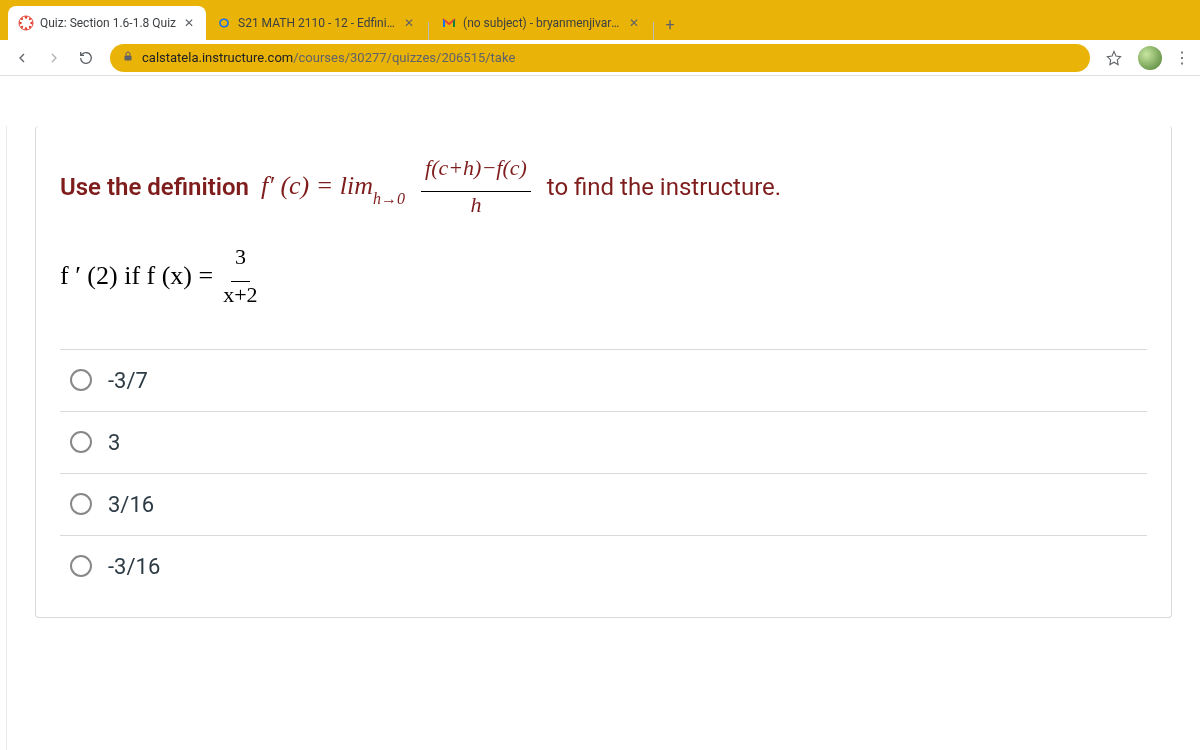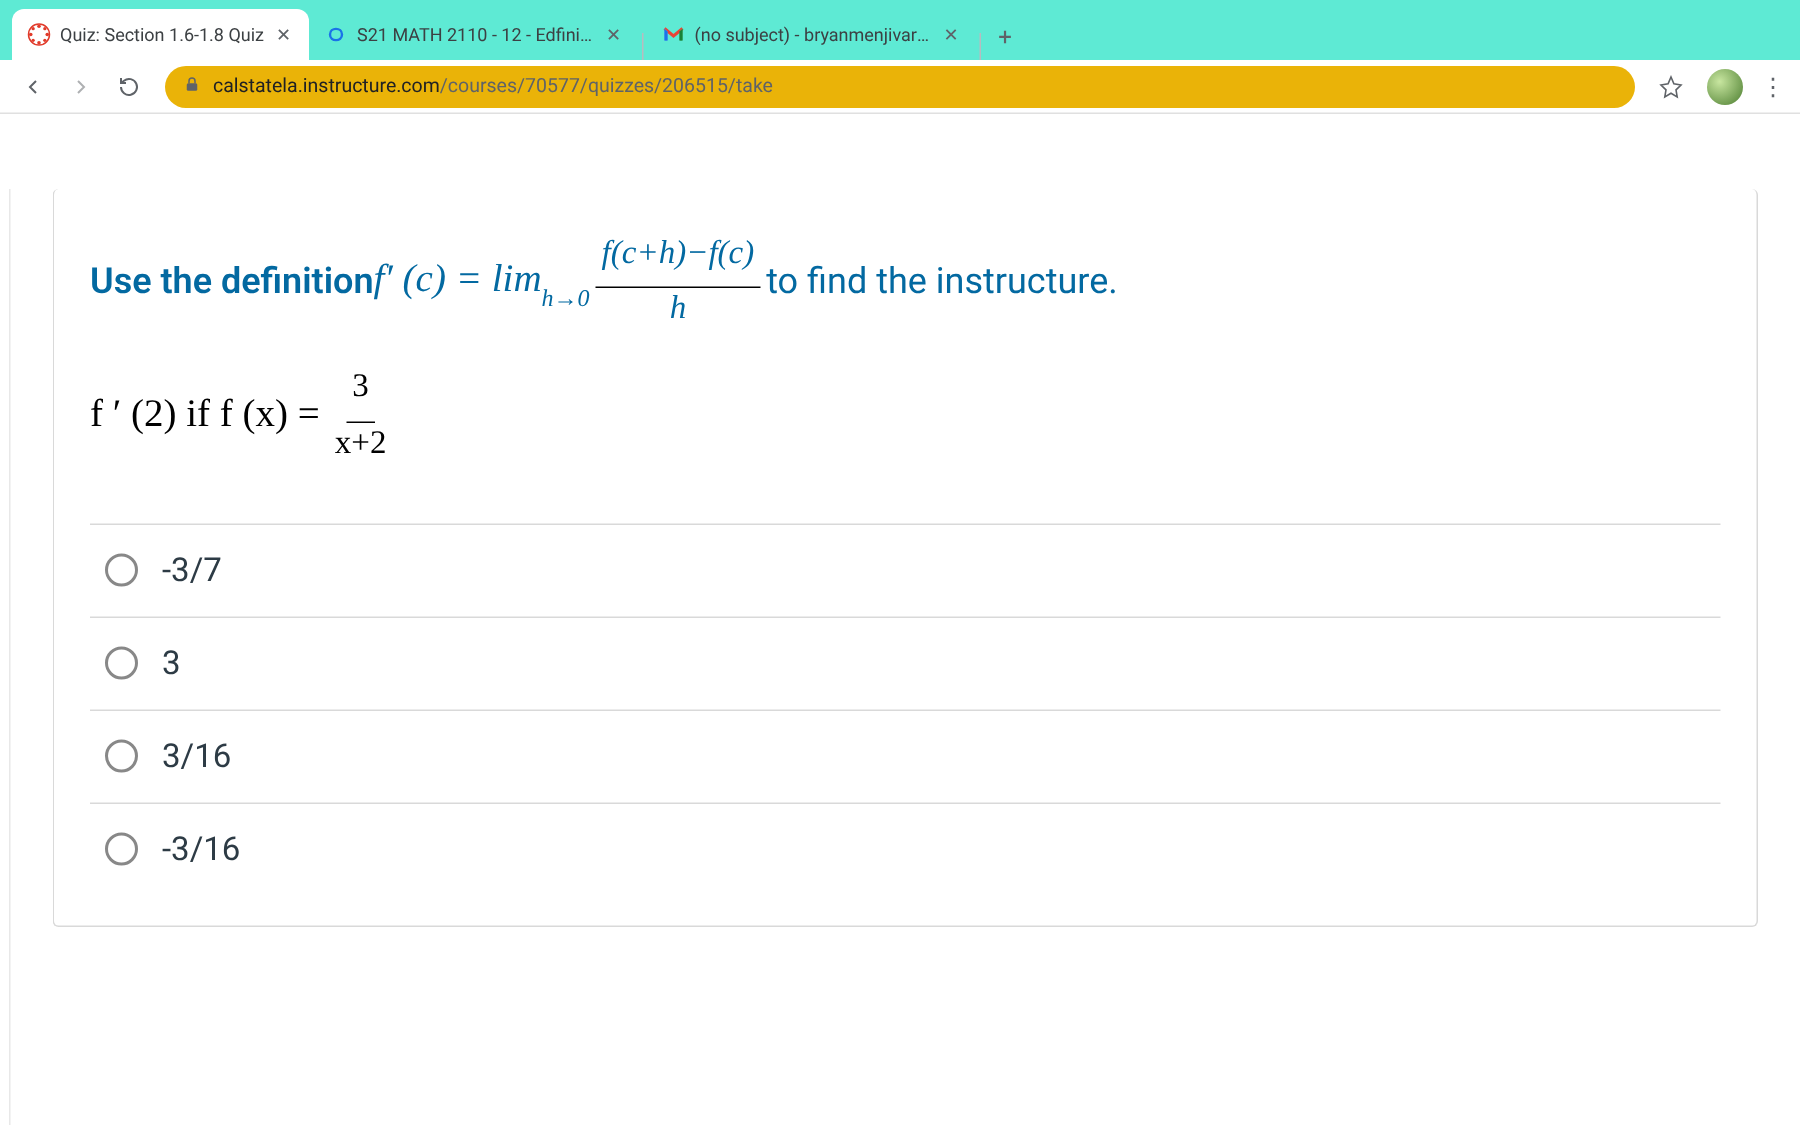--- a/index.html
+++ b/index.html
@@ -1,19 +1,19 @@
 <!DOCTYPE html>
 <html><head>
   <meta charset="utf-8">
   <style>
     * { box-sizing: border-box; margin: 0; padding: 0; }
     body { font-family: -apple-system, BlinkMacSystemFont, "Segoe UI", Roboto, sans-serif; background: #fff; width: 1200px; height: 750px; overflow: hidden; }
     
     
-    .tab-strip { background: #5eead4; height: 40px; display: flex; align-items: flex-end; padding-left: 8px; }
+    .tab-strip { background: #eab308; height: 40px; display: flex; align-items: flex-end; padding-left: 8px; }
     .tab { display: flex; align-items: center; height: 34px; padding: 0 10px; border-radius: 8px 8px 0 0; font-size: 12px; color: #3c4043; gap: 6px; max-width: 220px; }
     .tab.active { background: #fff; }
     .tab.inactive { background: transparent; }
     .tab-sep { width: 1px; height: 18px; background: #b8bbbf; margin: 0 2px; }
     .tab .favicon { width: 16px; height: 16px; flex-shrink: 0; }
     .tab .title { white-space: nowrap; overflow: hidden; text-overflow: ellipsis; }
     .tab .close { width: 14px; height: 14px; flex-shrink: 0; color: #5f6368; font-size: 12px; line-height: 14px; text-align: center; }
     .new-tab { width: 28px; text-align: center; color: #5f6368; font-size: 16px; padding-bottom: 6px; cursor: pointer; }
     
     .canvas-favicon svg { width: 16px; height: 16px; }
@@ -27,21 +27,21 @@
     .address-bar .url-host { color: #202124; }
     .address-bar .url-path { color: #5f6368; }
     .star { color: #5f6368; }
     .profile-dot { width: 24px; height: 24px; border-radius: 50%; background: radial-gradient(circle at 35% 35%, #c8e6a0, #4a7c2e); margin: 0 6px; }
     .menu-dots { width: 20px; color: #5f6368; font-size: 16px; text-align: center; }
     
     
     .page { padding: 0 28px; border-left: 1px solid #e8e8e8; margin-left: 6px; height: calc(750px - 76px); }
     .question-box { border: 1px solid #d9d9d9; border-top: none; border-radius: 4px; margin-top: 50px; padding: 30px 24px 20px; }
     
-    .prompt { font-size: 24px; color: #0369a1; line-height: 1.5; display: flex; align-items: center; flex-wrap: wrap; gap: 0; }
+    .prompt { font-size: 24px; color: #7f1d1d; line-height: 1.5; display: flex; align-items: center; flex-wrap: wrap; gap: 12px; }
     .prompt .bold { font-weight: 600; }
     .math { font-family: "Times New Roman", serif; font-style: italic; font-size: 26px; }
     .frac { display: inline-flex; flex-direction: column; align-items: center; vertical-align: middle; font-size: 22px; line-height: 1.1; margin: 0 4px; }
     .frac .num { border-bottom: 1.5px solid #000; padding: 0 4px 11px; }
     .frac .den { padding-top: 1px; }
     .sub { font-size: 16px; vertical-align: sub; font-style: italic; position: relative; top: 4px; }
     
     .subq { font-family: "Times New Roman", serif; font-size: 26px; margin-top: 28px; color: #000; display: flex; align-items: center; gap: 6px; }
     
     .options { margin-top: 42px; }
@@ -112,21 +112,21 @@
         <path d="M4 12a8 8 0 1 0 3-6.3L4 8" fill="none" stroke="currentColor" stroke-width="2"></path>
         <path d="M4 3v5h5" fill="none" stroke="currentColor" stroke-width="2"></path>
       </svg>
     </div>
   <div class="address-bar">
     <span class="lock"><svg width="12" height="12" viewBox="0 0 24 24">
           <rect x="5" y="11" width="14" height="10" rx="2" fill="currentColor"></rect>
           <path d="M8 11V8a4 4 0 1 1 8 0v3" fill="none" stroke="currentColor" stroke-width="2"></path>
         </svg></span>
     <span class="url-host">calstatela.instructure.com</span>
-      <span class="url-path">/courses/70577/quizzes/206515/take</span>
+      <span class="url-path">/courses/30277/quizzes/206515/take</span>
   </div>
   <div class="nav-btn star">
       <svg viewBox="0 0 24 24">
         <path d="M12 2l2.9 6.9L22 10l-5 4.9L18.2 22 12 18.3 5.8 22 7 14.9 2 10l7.1-1.1z" fill="none" stroke="currentColor" stroke-width="1.6"></path>
       </svg>
     </div>
   <div class="profile-dot"></div>
   <div class="menu-dots">⋮</div>
 </div>
 

